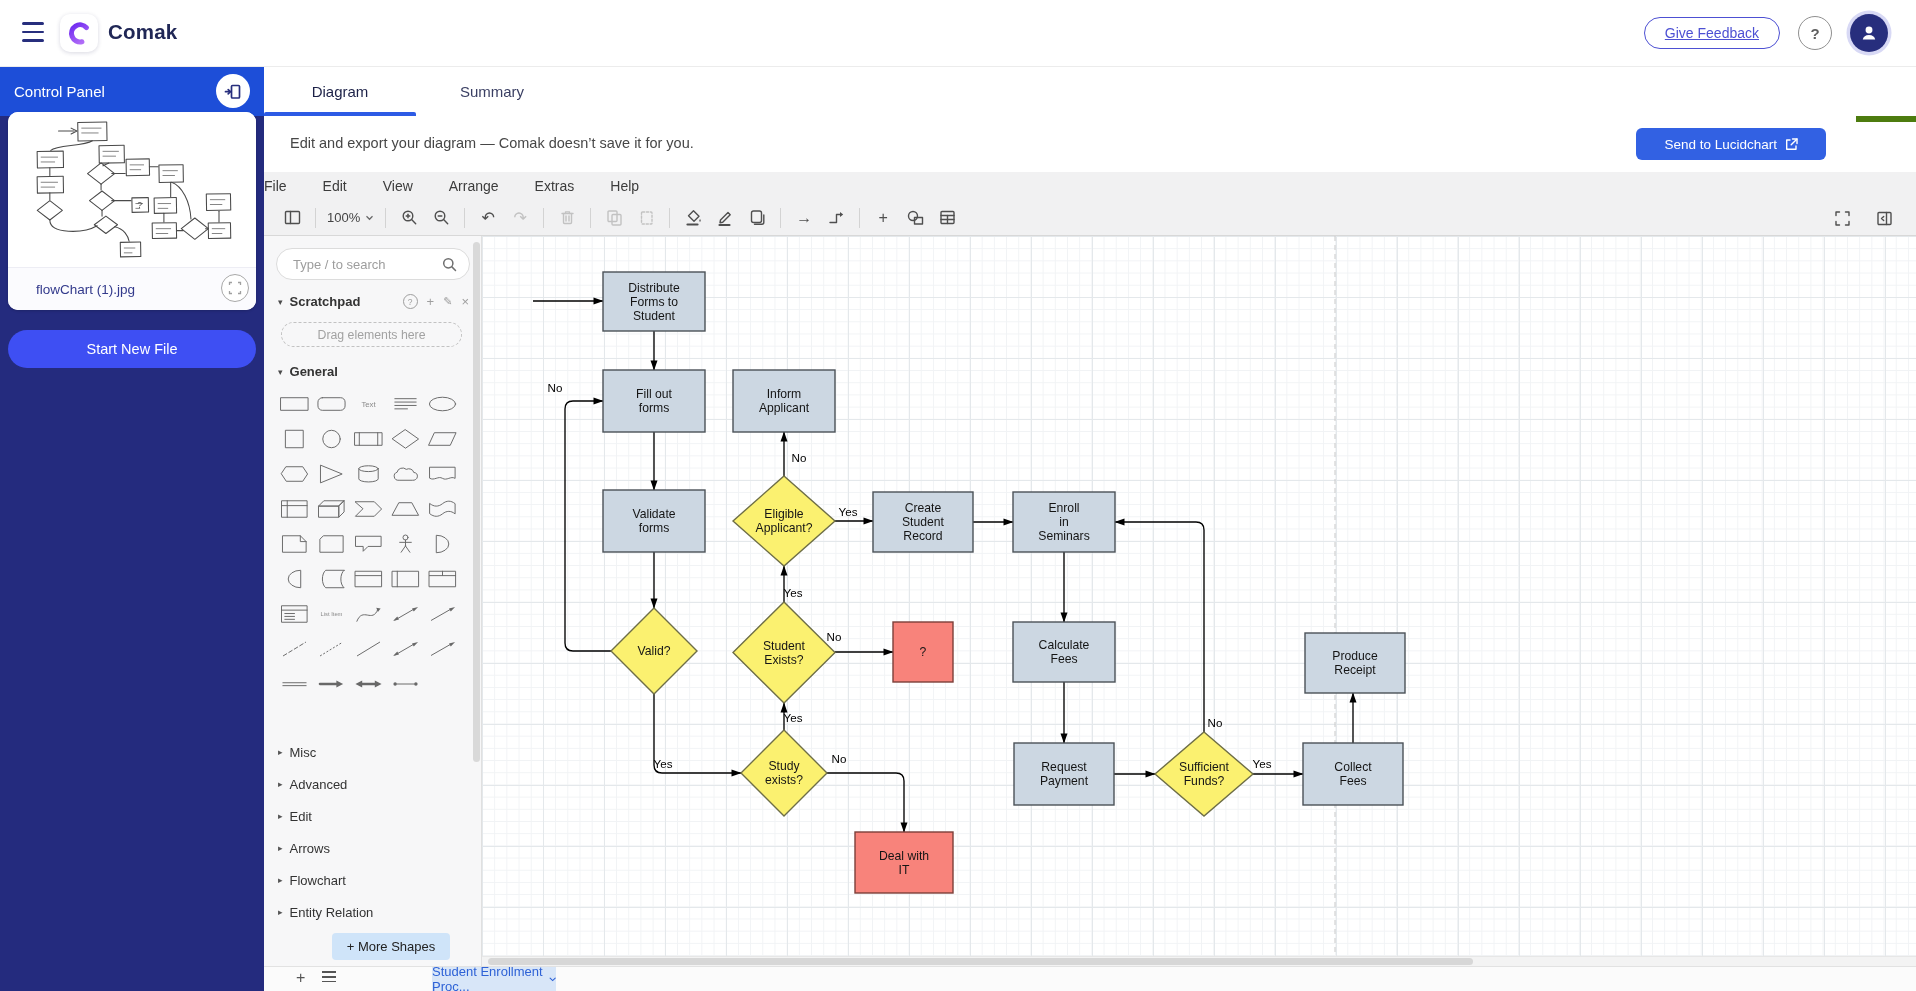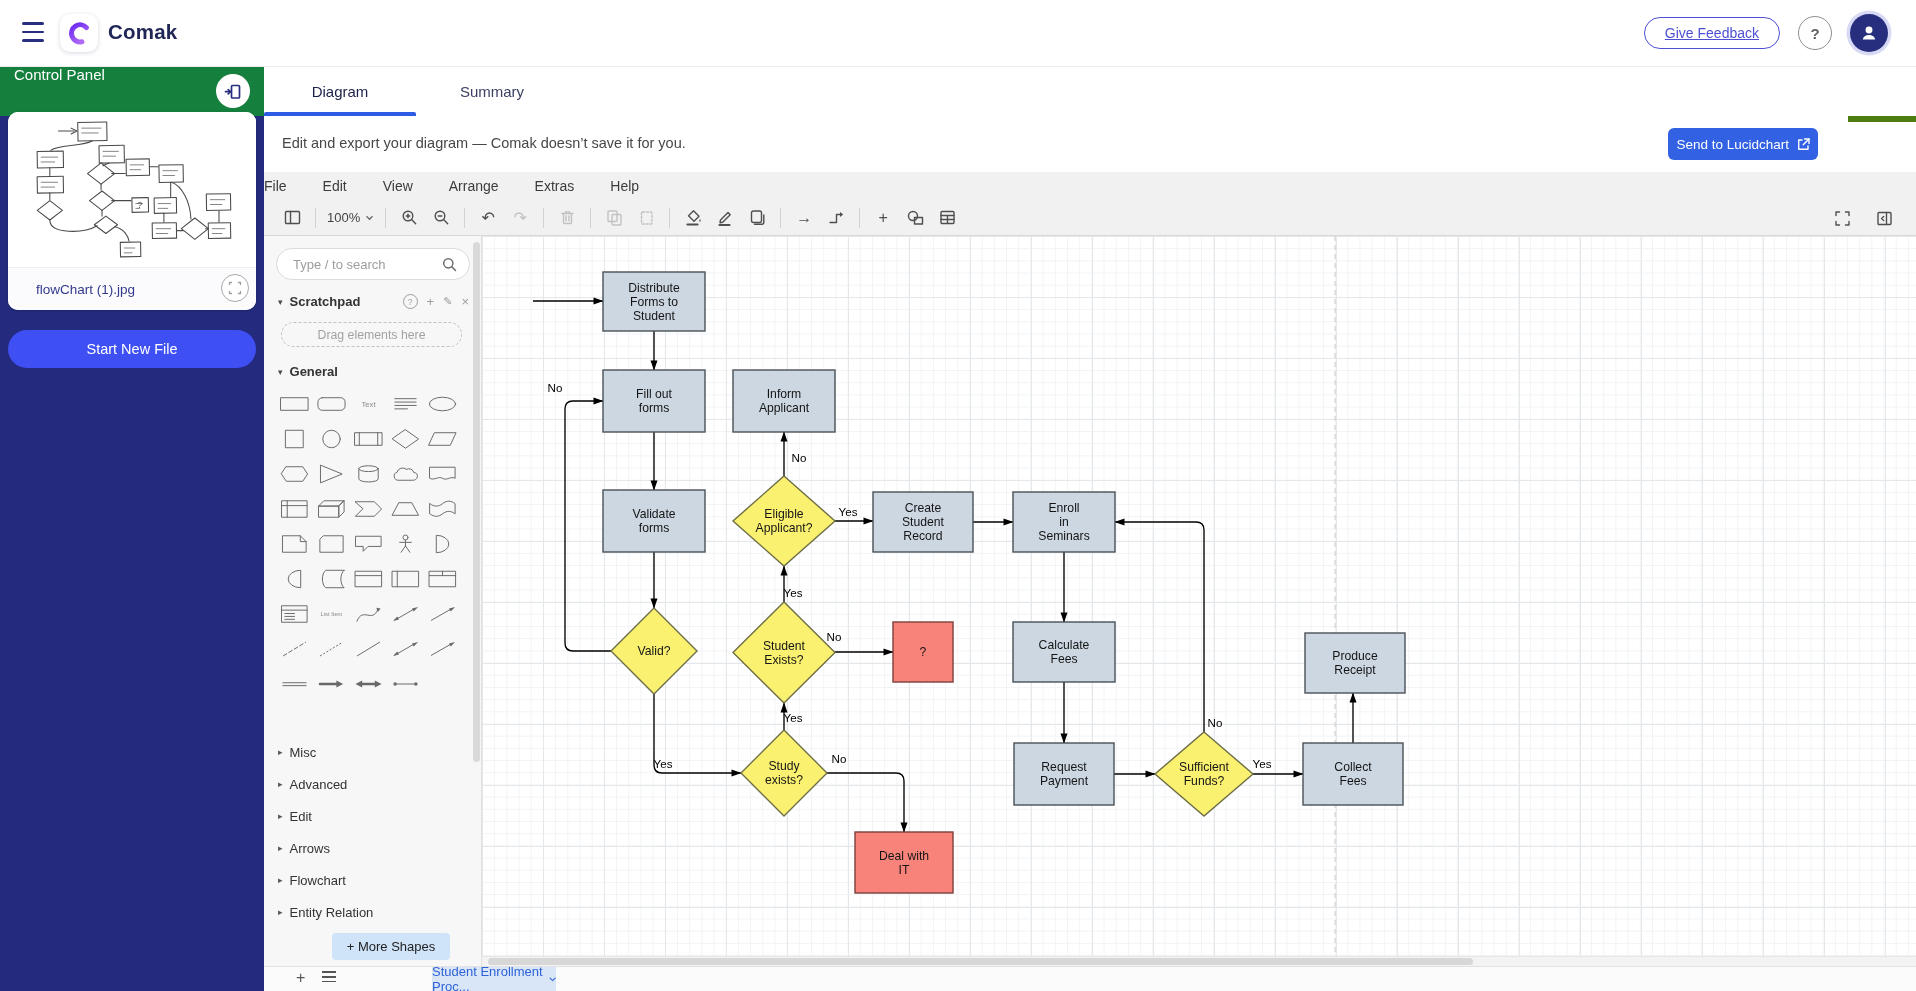--- a/index.html
+++ b/index.html
@@ -10,37 +10,37 @@
   #hamburger{position:absolute;left:22px;top:22px;width:22px;height:20px;display:flex;flex-direction:column;justify-content:space-between;cursor:pointer;background:none;border:none;padding:0;}
   #hamburger span{display:block;height:2.6px;border-radius:2px;background:#272e7d;}
   #logo-tile{position:absolute;left:60px;top:14px;width:38px;height:38px;border-radius:10px;background:#fff;box-shadow:0 1px 4px rgba(40,40,90,.18);display:flex;align-items:center;justify-content:center;}
   #brand{position:absolute;left:108px;top:20px;font-size:20.5px;font-weight:600;color:#202756;letter-spacing:.2px;}
   #topbar-right{position:absolute;right:28px;top:0;height:66px;display:flex;align-items:center;gap:18px;}
   #feedback-btn{height:32px;padding:0 20px;border:1.6px solid #4d50d3;color:#4d50d3;background:#fff;border-radius:17px;font-size:14px;font-weight:500;font-family:inherit;cursor:pointer;text-decoration:underline;}
   #help-btn{width:34px;height:34px;border-radius:50%;border:1.6px solid #909090;background:#fff;color:#5f5f5f;font-size:15px;font-weight:600;font-family:inherit;cursor:pointer;display:flex;align-items:center;justify-content:center;}
   #avatar-btn{width:38px;height:38px;border-radius:50%;background:#272e7d;border:none;box-shadow:0 0 0 3.5px #d8d9f5;cursor:pointer;display:flex;align-items:center;justify-content:center;padding:0;}
   
   #sidebar{position:absolute;left:0;top:66px;width:264px;height:925px;background:#242b7e;z-index:20;}
-  #sb-head{position:absolute;left:0;top:0;width:264px;height:50px;background:#15803d;display:flex;align-items:flex-start;}
+  #sb-head{position:absolute;left:0;top:0;width:264px;height:50px;background:#1d4ed8;display:flex;align-items:center;}
   #sb-title{color:#fff;font-size:15px;font-weight:500;margin-left:14px;}
   #door-btn{position:absolute;right:14px;top:8px;width:34px;height:34px;border-radius:50%;background:#fff;border:none;cursor:pointer;display:flex;align-items:center;justify-content:center;padding:0;}
   #file-card{position:absolute;left:8px;top:46px;width:248px;height:198px;background:#fff;border-radius:10px;overflow:hidden;box-shadow:0 1px 3px rgba(0,0,0,.18);}
   #thumb{width:248px;height:156px;display:flex;align-items:center;justify-content:center;background:#fff;}
   #file-row{position:absolute;left:0;bottom:0;width:248px;height:42px;background:#fbfbfe;border-top:1px solid #ededf4;display:flex;align-items:center;}
   #file-name{margin-left:28px;font-size:13.5px;color:#333a8c;}
   #crop-circle{position:absolute;right:7px;bottom:8px;width:26px;height:26px;border-radius:50%;background:#fff;border:1.5px solid #a8a8a8;display:flex;align-items:center;justify-content:center;}
   #start-btn{position:absolute;left:8px;top:264px;width:248px;height:38px;background:#3e4ff3;border:none;border-radius:19px;color:#fff;font-size:14.5px;font-weight:500;font-family:inherit;cursor:pointer;}
   
   #main-tabs{position:absolute;left:264px;top:66px;width:1652px;height:50px;background:#fff;border-bottom:6px solid #4d7c0f;display:flex;}
   .tab{position:relative;width:152px;height:50px;display:flex;align-items:center;justify-content:center;font-size:15px;color:#3a3f63;font-weight:500;cursor:pointer;}
   .tab.active{color:#1c2147;}
   .tab.active::after{content:"";position:absolute;left:0;right:0;bottom:0;height:4px;background:#2d5be5;border-radius:2px 2px 0 0;}
-  #info-bar{position:absolute;left:256px;top:116px;width:1592px;height:56px;background:#fff;border-bottom:1px solid #e8e8e8;}
+  #info-bar{position:absolute;left:264px;top:116px;width:1592px;height:56px;background:#fff;border-bottom:1px solid #e8e8e8;}
   #info-msg{position:absolute;left:26px;top:19px;font-size:14.5px;color:#474747;}
-  #lucid-btn{position:absolute;right:30px;top:12px;height:32px;padding:0 8px;background:#3261e3;border:none;border-radius:6px;color:#fff;font-size:13.5px;font-weight:500;font-family:inherit;cursor:pointer;display:flex;align-items:center;gap:8px;}
+  #lucid-btn{position:absolute;right:30px;top:12px;height:32px;padding:0 28px;background:#3261e3;border:none;border-radius:6px;color:#fff;font-size:13.5px;font-weight:500;font-family:inherit;cursor:pointer;display:flex;align-items:center;gap:8px;}
   #menubar{position:absolute;left:264px;top:172px;width:1652px;height:28px;background:#f1f1f2;display:flex;align-items:center;box-sizing:border-box;gap:36px;}
   .menu-item{font-size:14px;color:#3c3c3c;cursor:pointer;}
   #toolbar{position:absolute;left:264px;top:200px;width:1652px;height:36px;background:#f1f1f2;border-bottom:1px solid #d8d8d8;box-sizing:border-box;display:flex;align-items:center;padding-left:12px;}
   .tbtn{width:26px;height:26px;margin:0 3px;border:none;background:none;padding:0;display:flex;align-items:center;justify-content:center;color:#4f4f4f;cursor:pointer;border-radius:3px;}
   .tbtn.uni{font-size:16px;font-family:inherit;}
   .tbtn.disabled{color:#c2c2c2;cursor:default;}
   .tsep{width:1px;height:20px;background:#d3d3d3;margin:0 7px;}
   #zoom-ctl{display:flex;align-items:center;gap:5px;margin:0 4px;font-size:13px;color:#444;cursor:pointer;}
   #tb-right{position:absolute;right:16px;top:0;height:36px;display:flex;align-items:center;gap:10px;}
   

